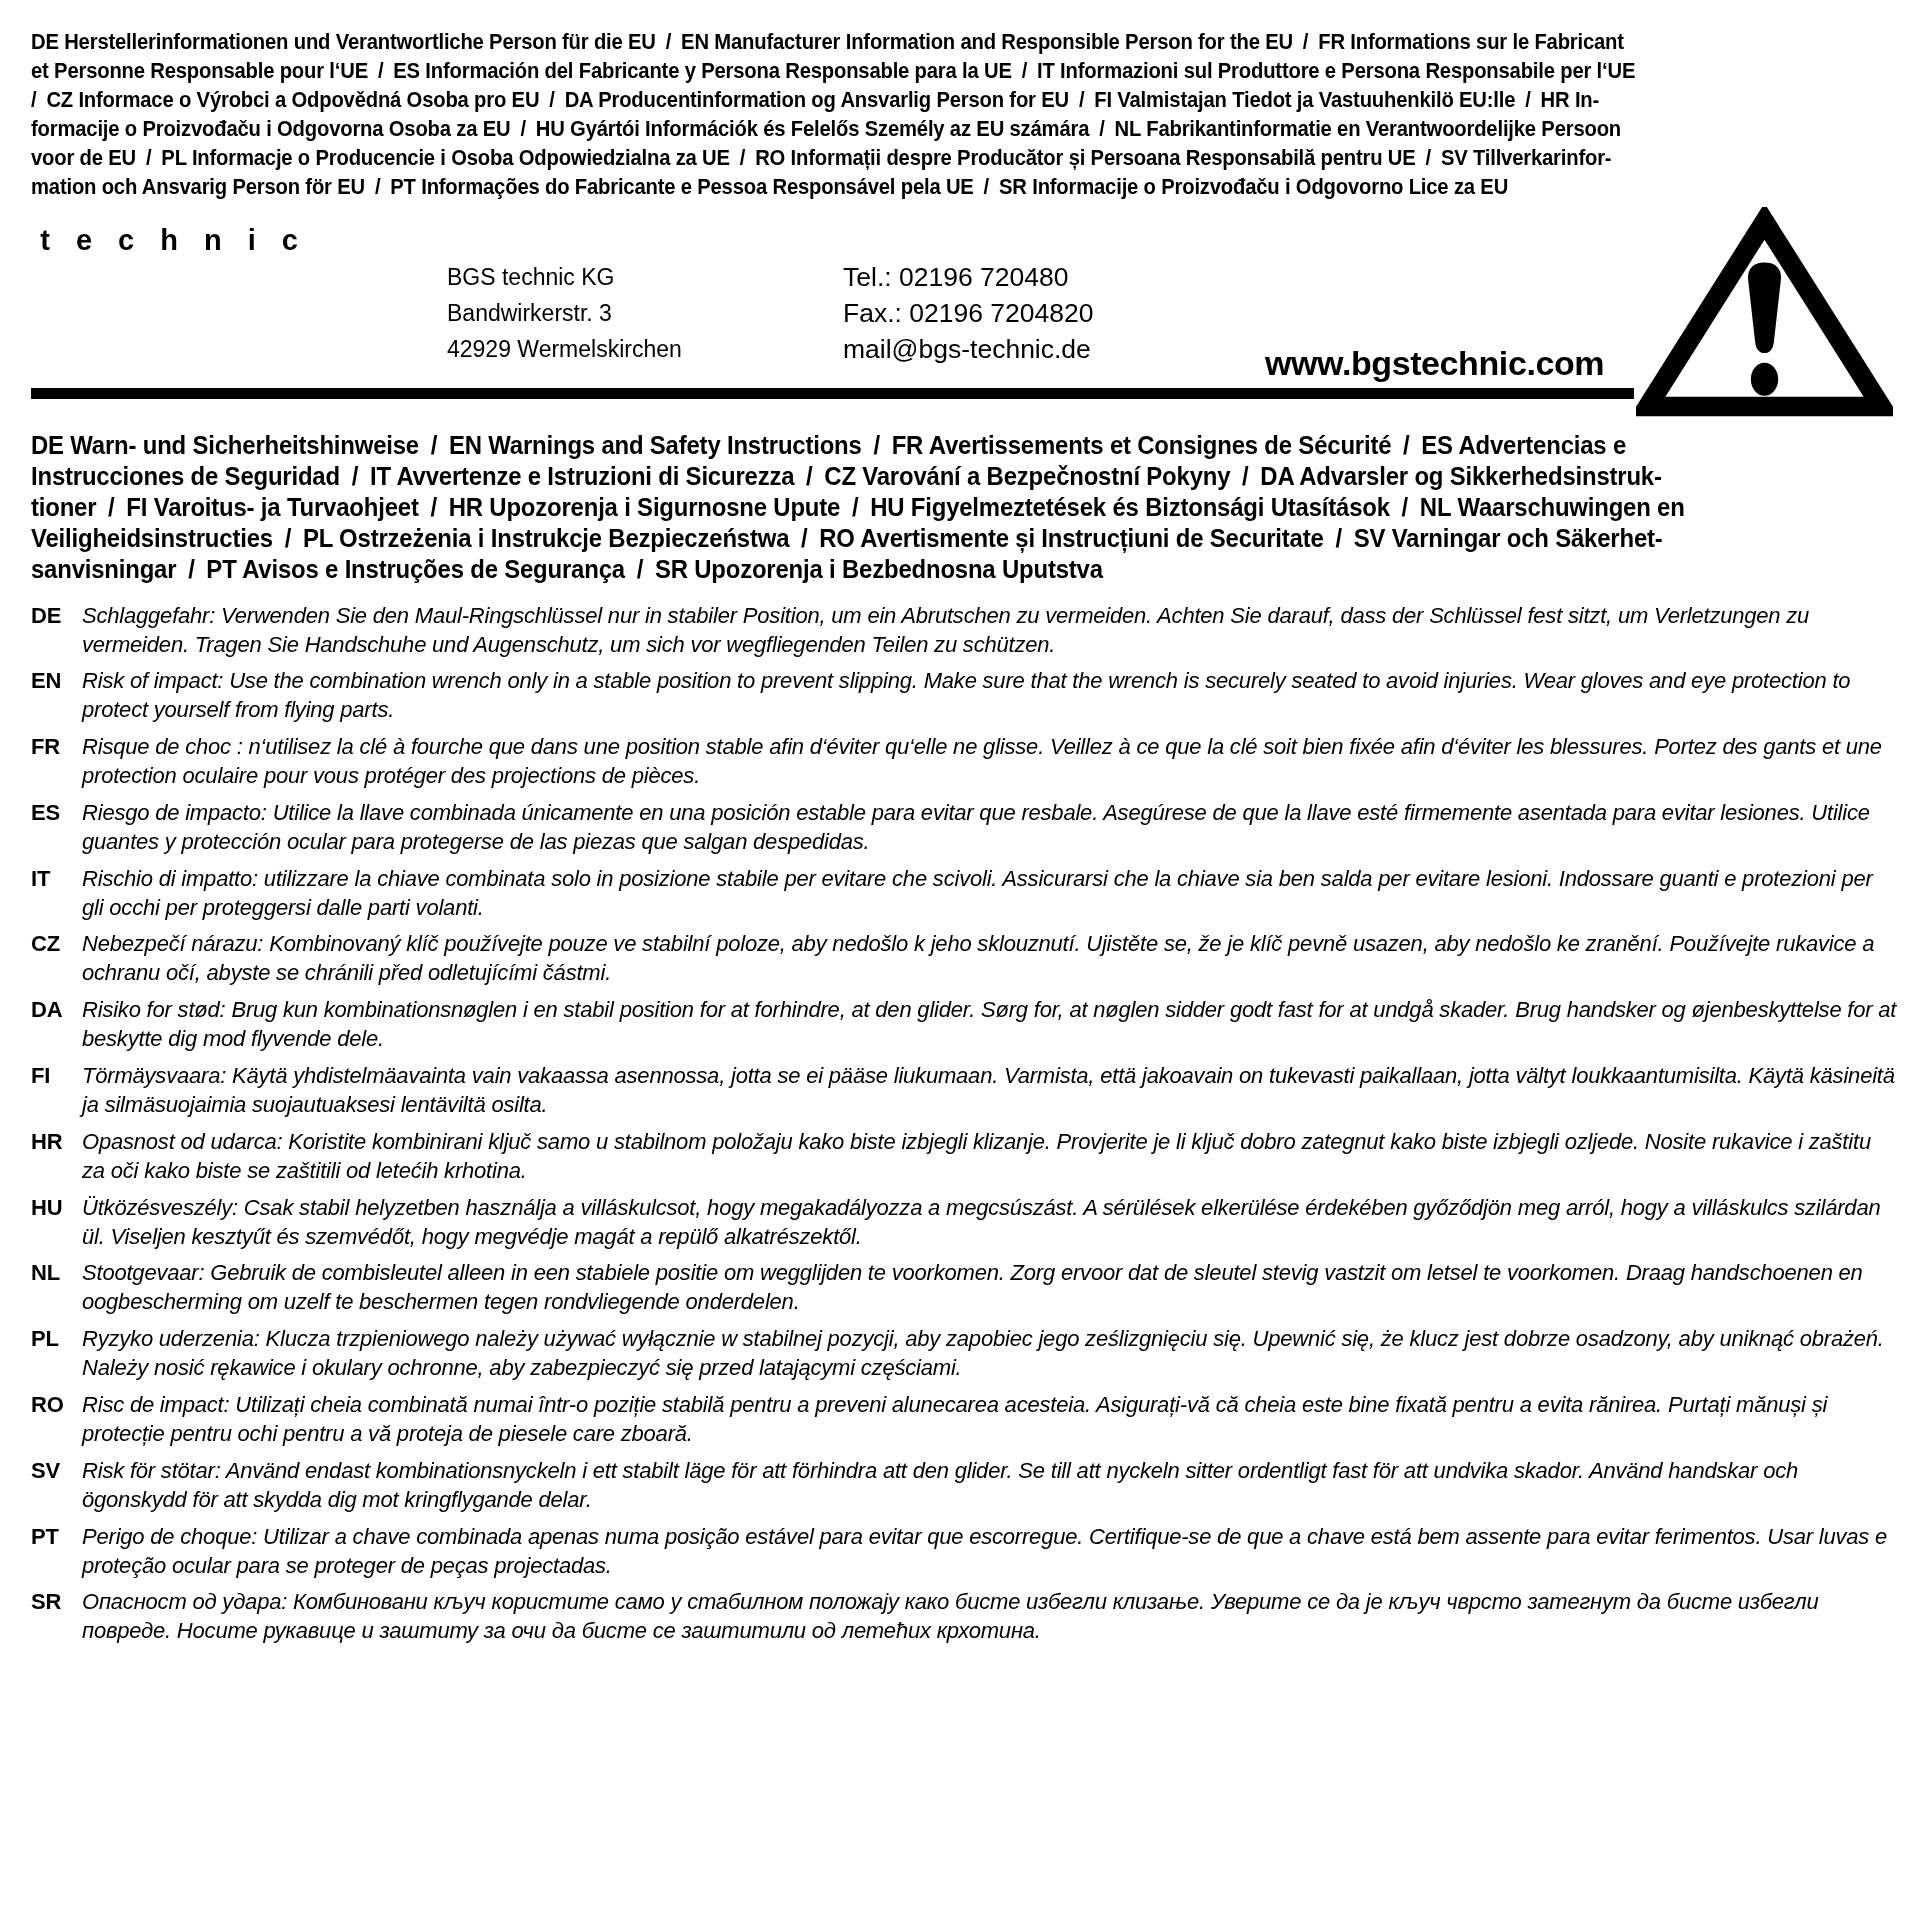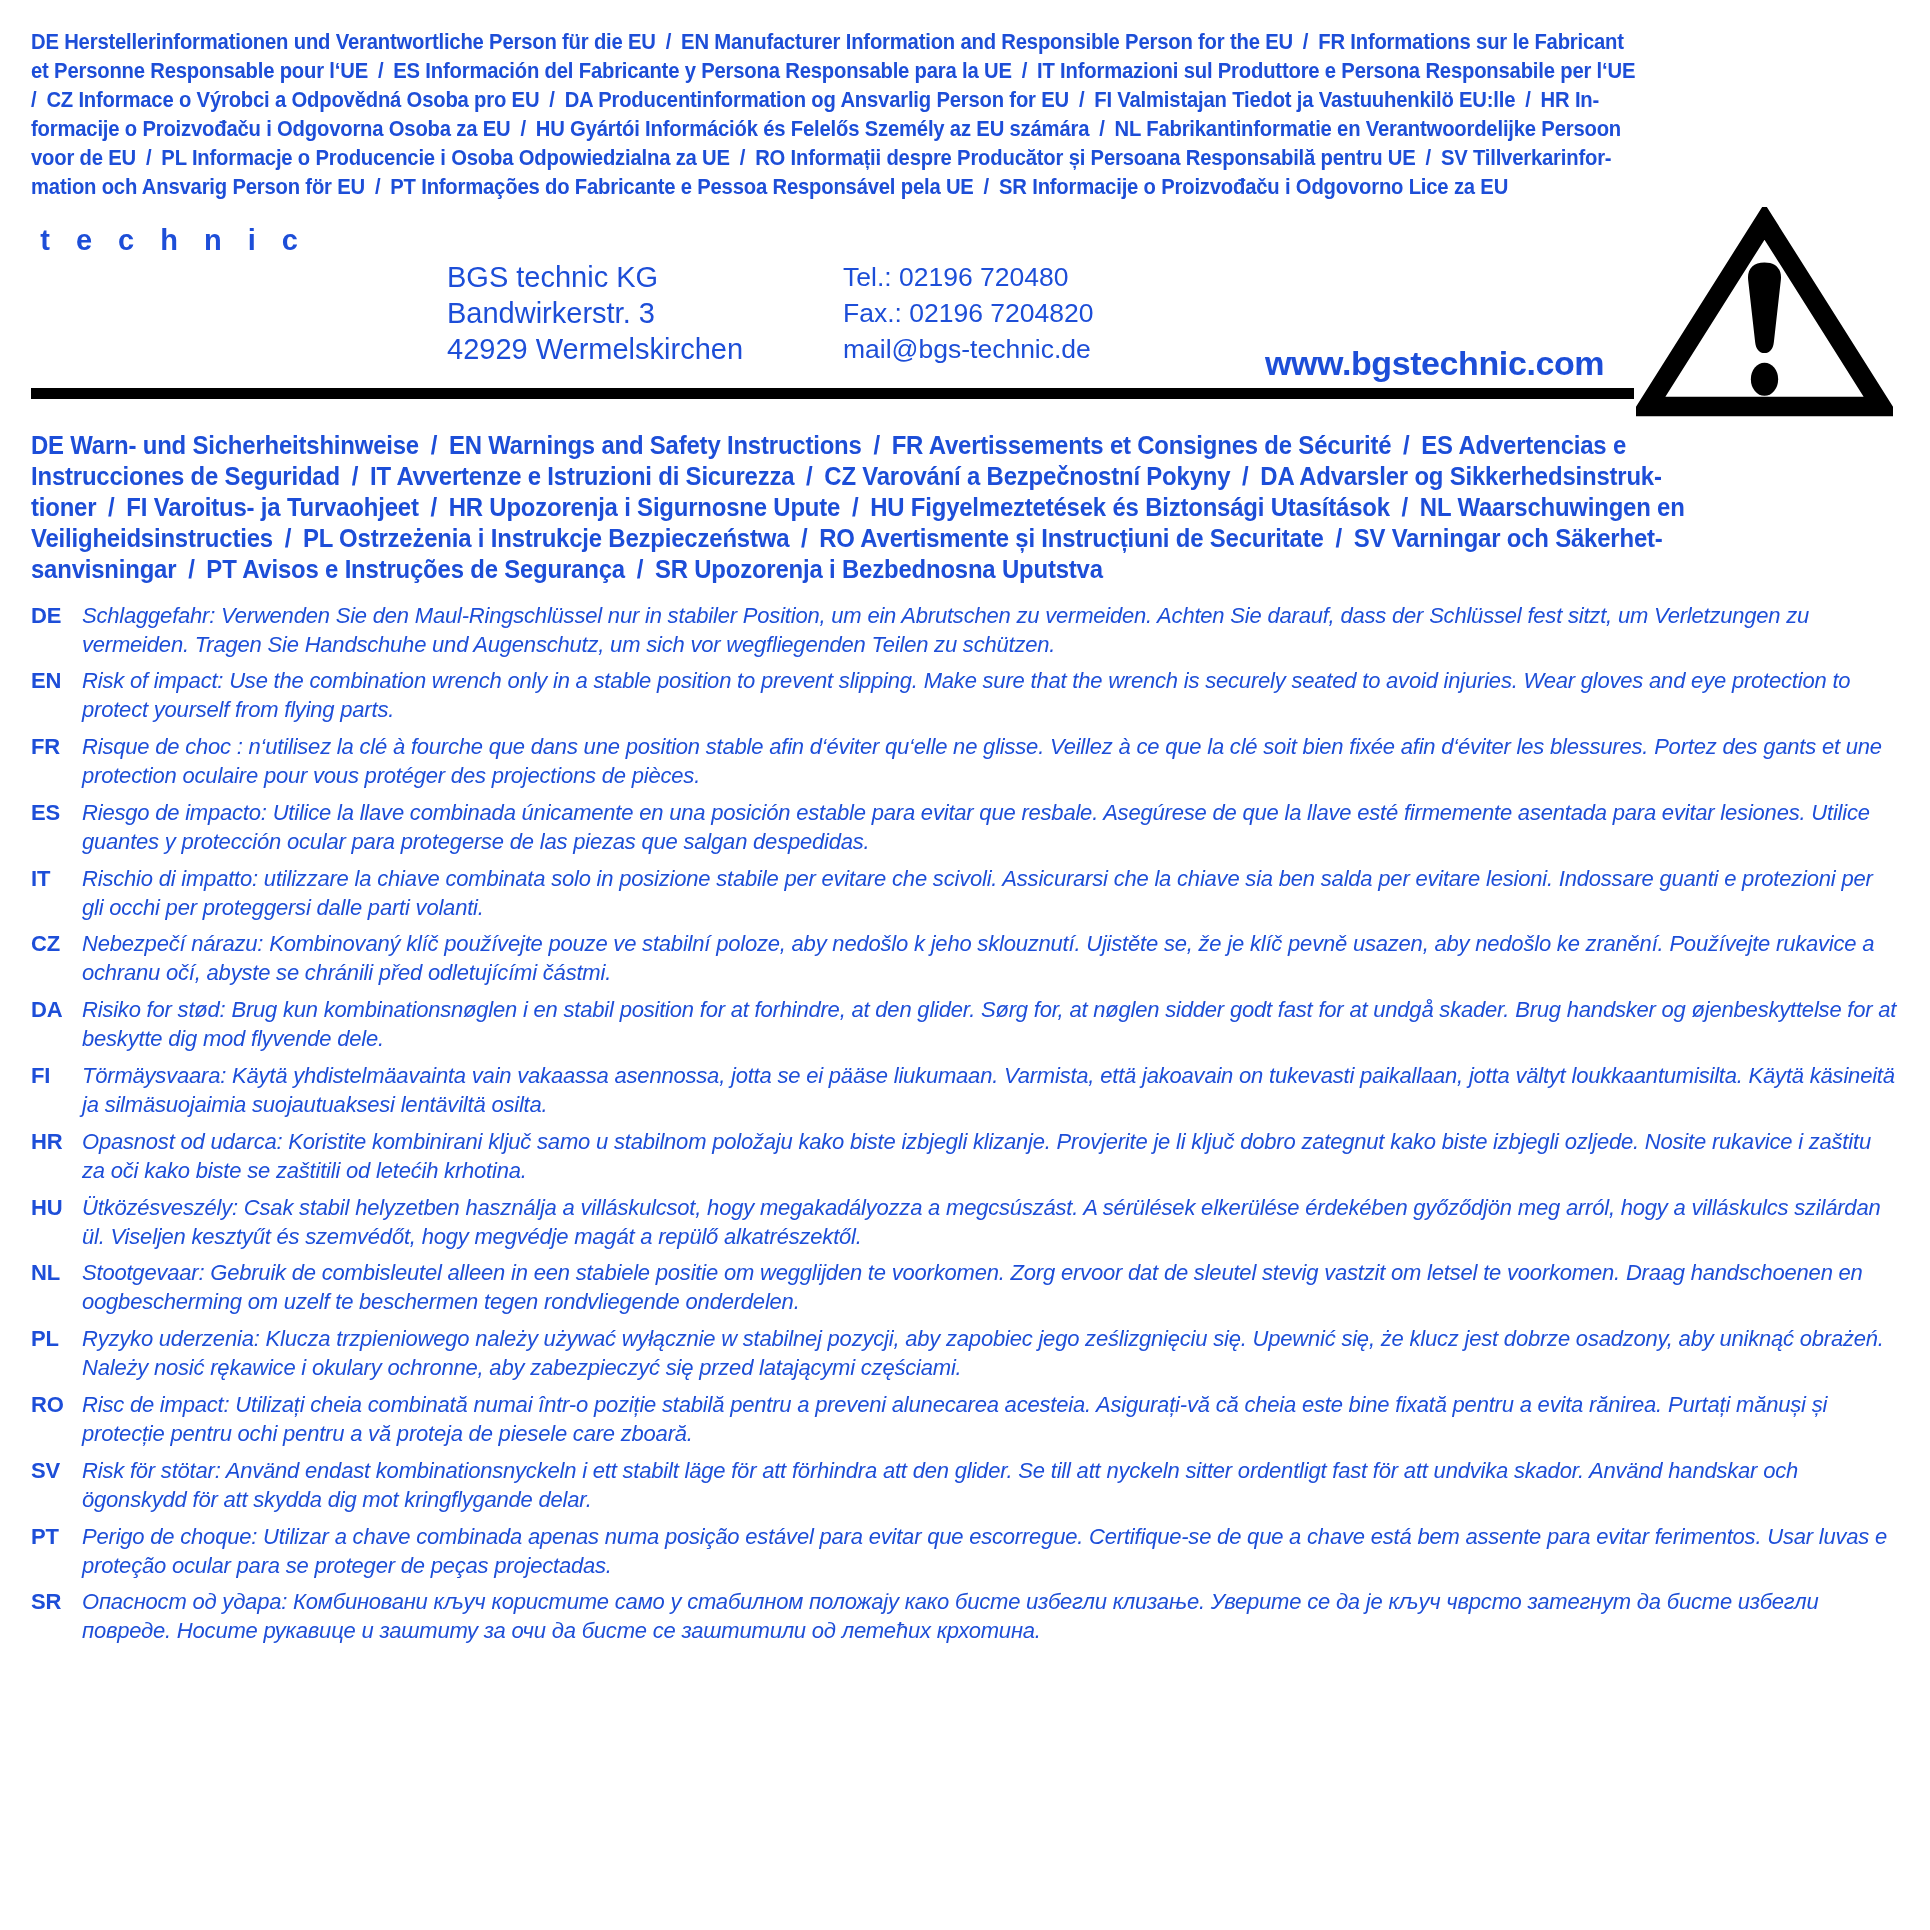--- a/index.html
+++ b/index.html
@@ -1,19 +1,19 @@
 <!DOCTYPE html>
 <html style="font-size:12.5px"><head>
 <meta charset="utf-8">
 <style>
   html,body{margin:0;padding:0;background:#ffffff;}
   .page{
     position:relative;
     width:1930px;height:1930px;
-    background:#ffffff;color:#1d4ed8;
+    background:#ffffff;color:#000000;
     font-family:"Liberation Sans",sans-serif;
     overflow:hidden;
     box-sizing:border-box;
     padding:26.5px 31px 0 31px;
   }
   
   .hdr-line{
     font-weight:bold;font-size:22px;line-height:29px;
     white-space:nowrap;letter-spacing:-0.2px;
     transform:scaleX(0.92);transform-origin:0 50%;
@@ -24,21 +24,21 @@
   .logo-main{
     font-family:"DejaVu Sans",sans-serif;font-weight:900;
     font-size:156px;line-height:123px;letter-spacing:-9.3px;white-space:nowrap;
   }
   .logo-reg{display:inline-block;font-size:34px;letter-spacing:0;
     transform:translateY(-75px);margin-left:6.2px;font-weight:700;}
   .logo-sub{
     font-weight:700;font-size:29px;line-height:34px;letter-spacing:26px;
     margin-top:14px;text-indent:9.3px;white-space:nowrap;
   }
-  .addr{position:absolute;left:416px;top:36px;font-size:29px;line-height:36px;}
+  .addr{position:absolute;left:416px;top:36px;font-size:23px;line-height:36px;}
   .contact{position:absolute;left:812px;top:36px;font-size:26.5px;line-height:36px;}
   .site{position:absolute;left:1234px;top:121px;font-size:34px;font-weight:bold;letter-spacing:-0.4px;}
   .tri{position:absolute;right:6.2px;top:-15.6px;width:257px;height:212px;}
   .tri svg{width:100%;height:100%;display:block;}
   
   .rule{width:1603px;height:11px;background:#000000;}
   
   .title-block{margin-top:31px;}
   .title-line{
     font-weight:bold;font-size:26px;line-height:31px;

